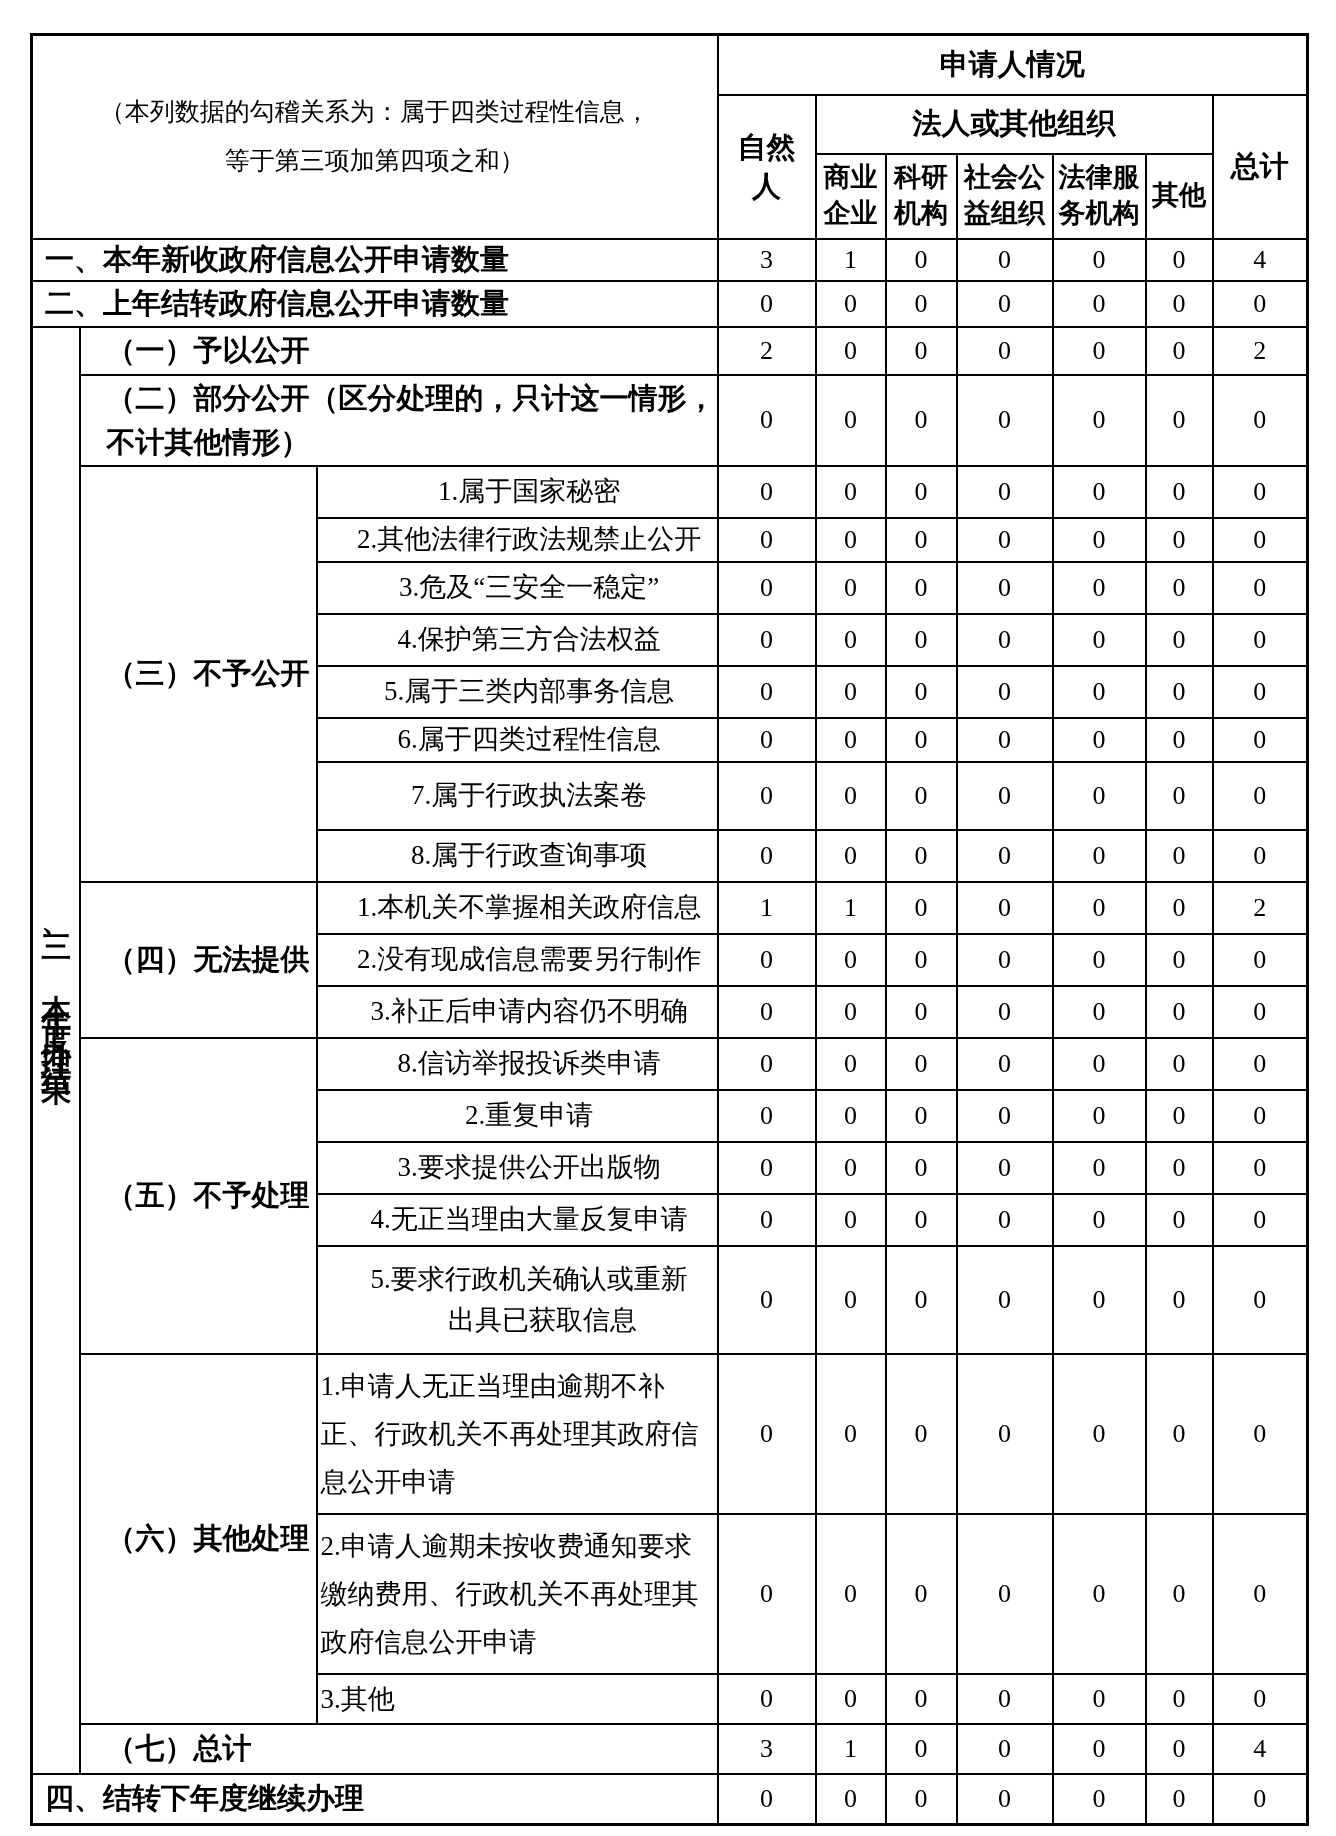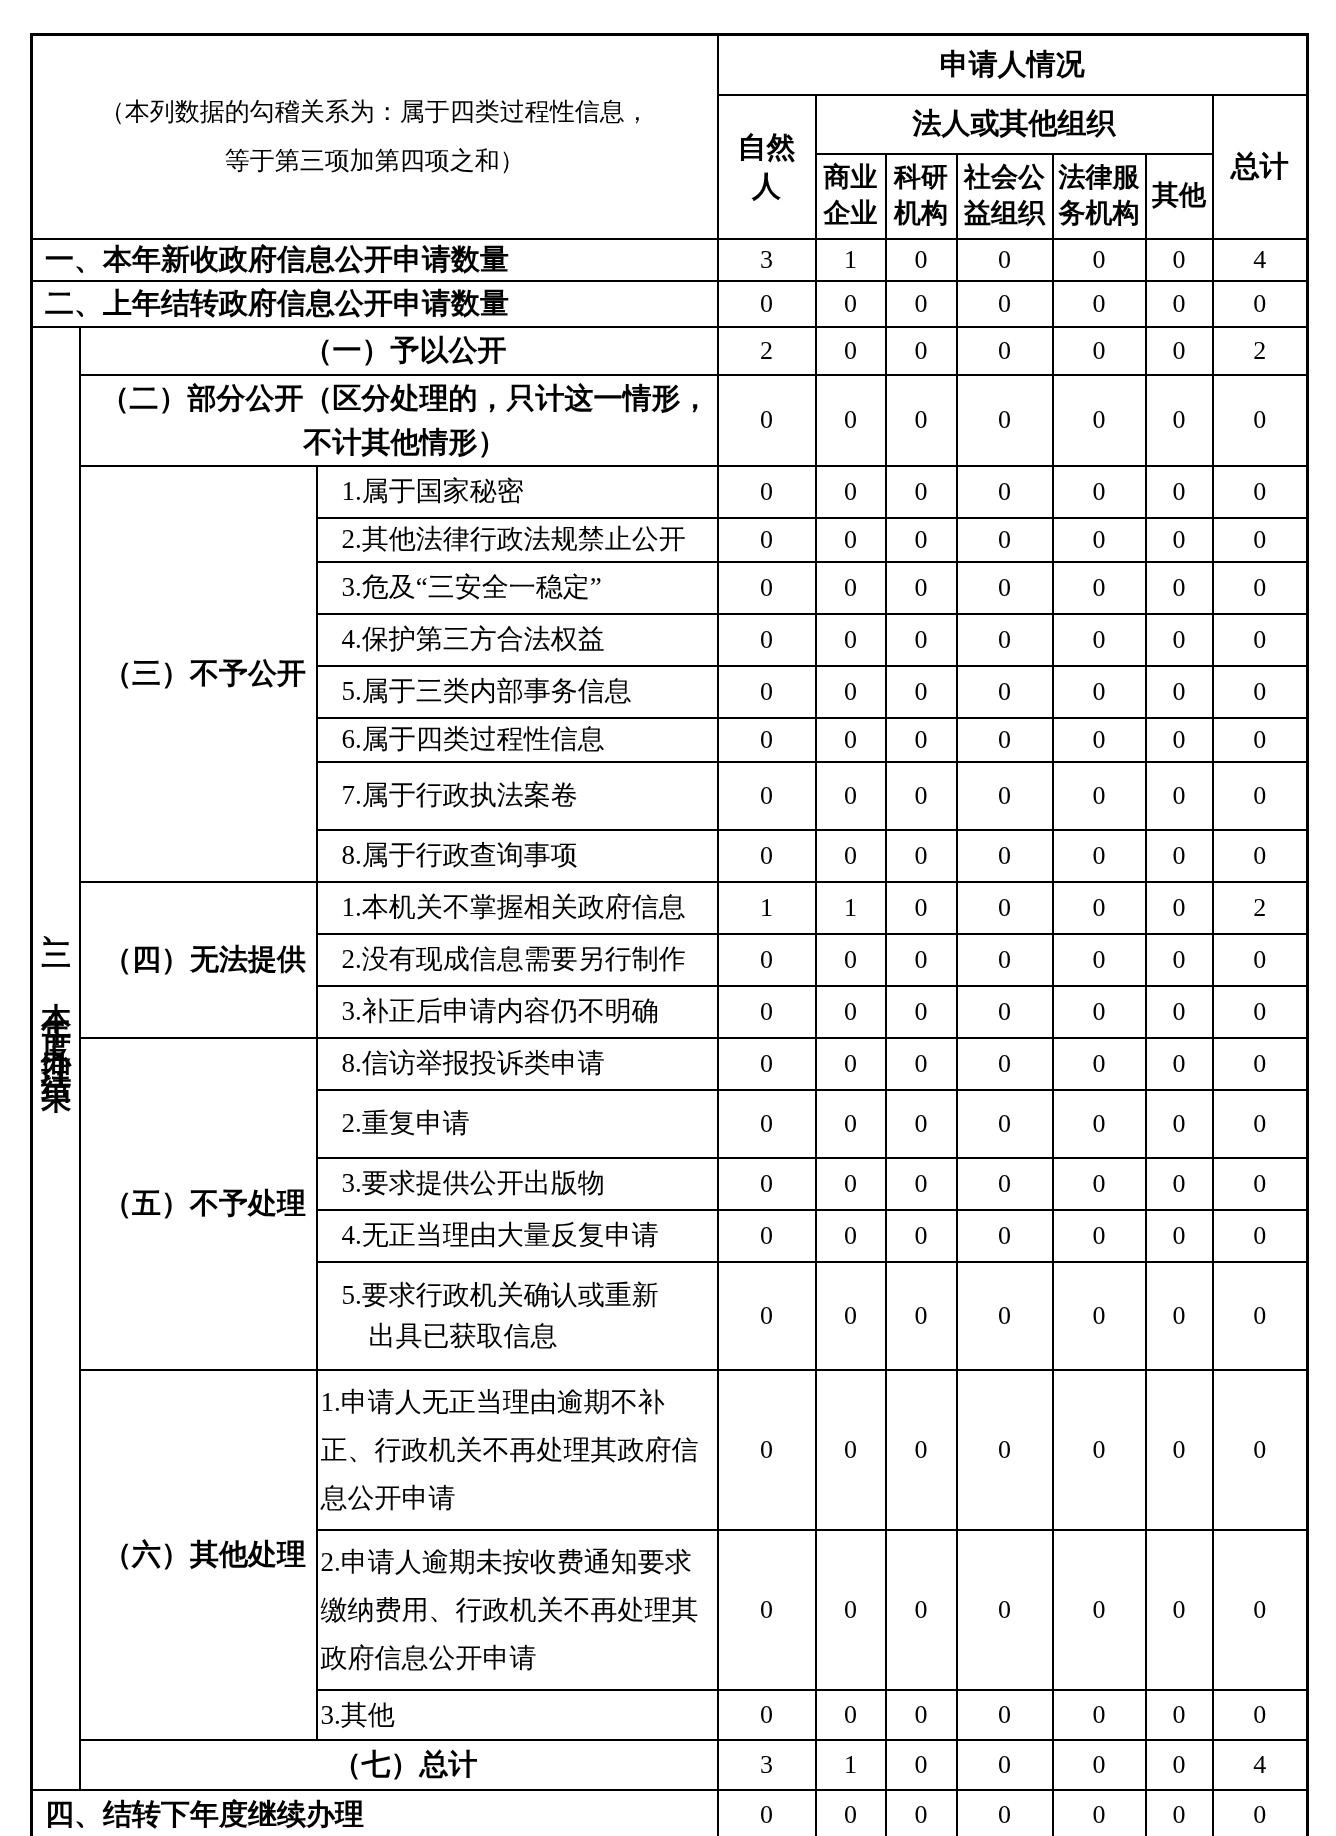--- a/index.html
+++ b/index.html
@@ -11,22 +11,22 @@
   }
   td{border:2px solid #000;padding:0;vertical-align:middle;overflow:hidden;}
   .hei{font-family:"Liberation Sans",sans-serif;font-weight:bold;font-size:29px;}
   .hei-s{font-family:"Liberation Sans",sans-serif;font-weight:bold;font-size:27px;}
   .kai{font-family:"Liberation Serif",serif;font-size:27px;}
   .num{font-family:"Liberation Serif",serif;font-size:26px;text-align:center;}
   .hc{text-align:center;}
   .pre{white-space:pre-line;}
   .note{font-family:"Liberation Serif",serif;font-size:25px;text-align:center;line-height:1.95;}
   .lbl{text-align:left;padding-left:12px;}
-  .ind{text-align:center;padding-left:13px;}
-  .sub{text-align:left;padding-left:24px;line-height:1.55;}
+  .ind{text-align:left;padding-left:26px;}
+  .sub{text-align:center;padding-left:24px;line-height:1.55;}
   .sub6{text-align:left;padding-left:3px;line-height:1.78;margin-left:45px;}
   .h3c{line-height:1.32;margin-left:12px;}
   .vside{
     writing-mode:vertical-lr;text-orientation:upright;
     font-family:"Liberation Sans",sans-serif;font-weight:bold;font-size:30px;
     letter-spacing:14px;margin:0 auto 120px auto;
   }
   .vcell{text-align:center;vertical-align:middle;}
 </style>
 </head>
@@ -235,21 +235,21 @@
     <td class="hei ind" rowspan="5">（五）不予处理</td>
     <td class="kai sub">8.信访举报投诉类申请</td>
     <td class="num">0</td>
     <td class="num">0</td>
     <td class="num">0</td>
     <td class="num">0</td>
     <td class="num">0</td>
     <td class="num">0</td>
     <td class="num">0</td>
   </tr>
-  <tr style="height:68px">
+  <tr style="height:52px">
     <td class="kai sub">2.重复申请</td>
     <td class="num">0</td>
     <td class="num">0</td>
     <td class="num">0</td>
     <td class="num">0</td>
     <td class="num">0</td>
     <td class="num">0</td>
     <td class="num">0</td>
   </tr>
   <tr style="height:52px">

